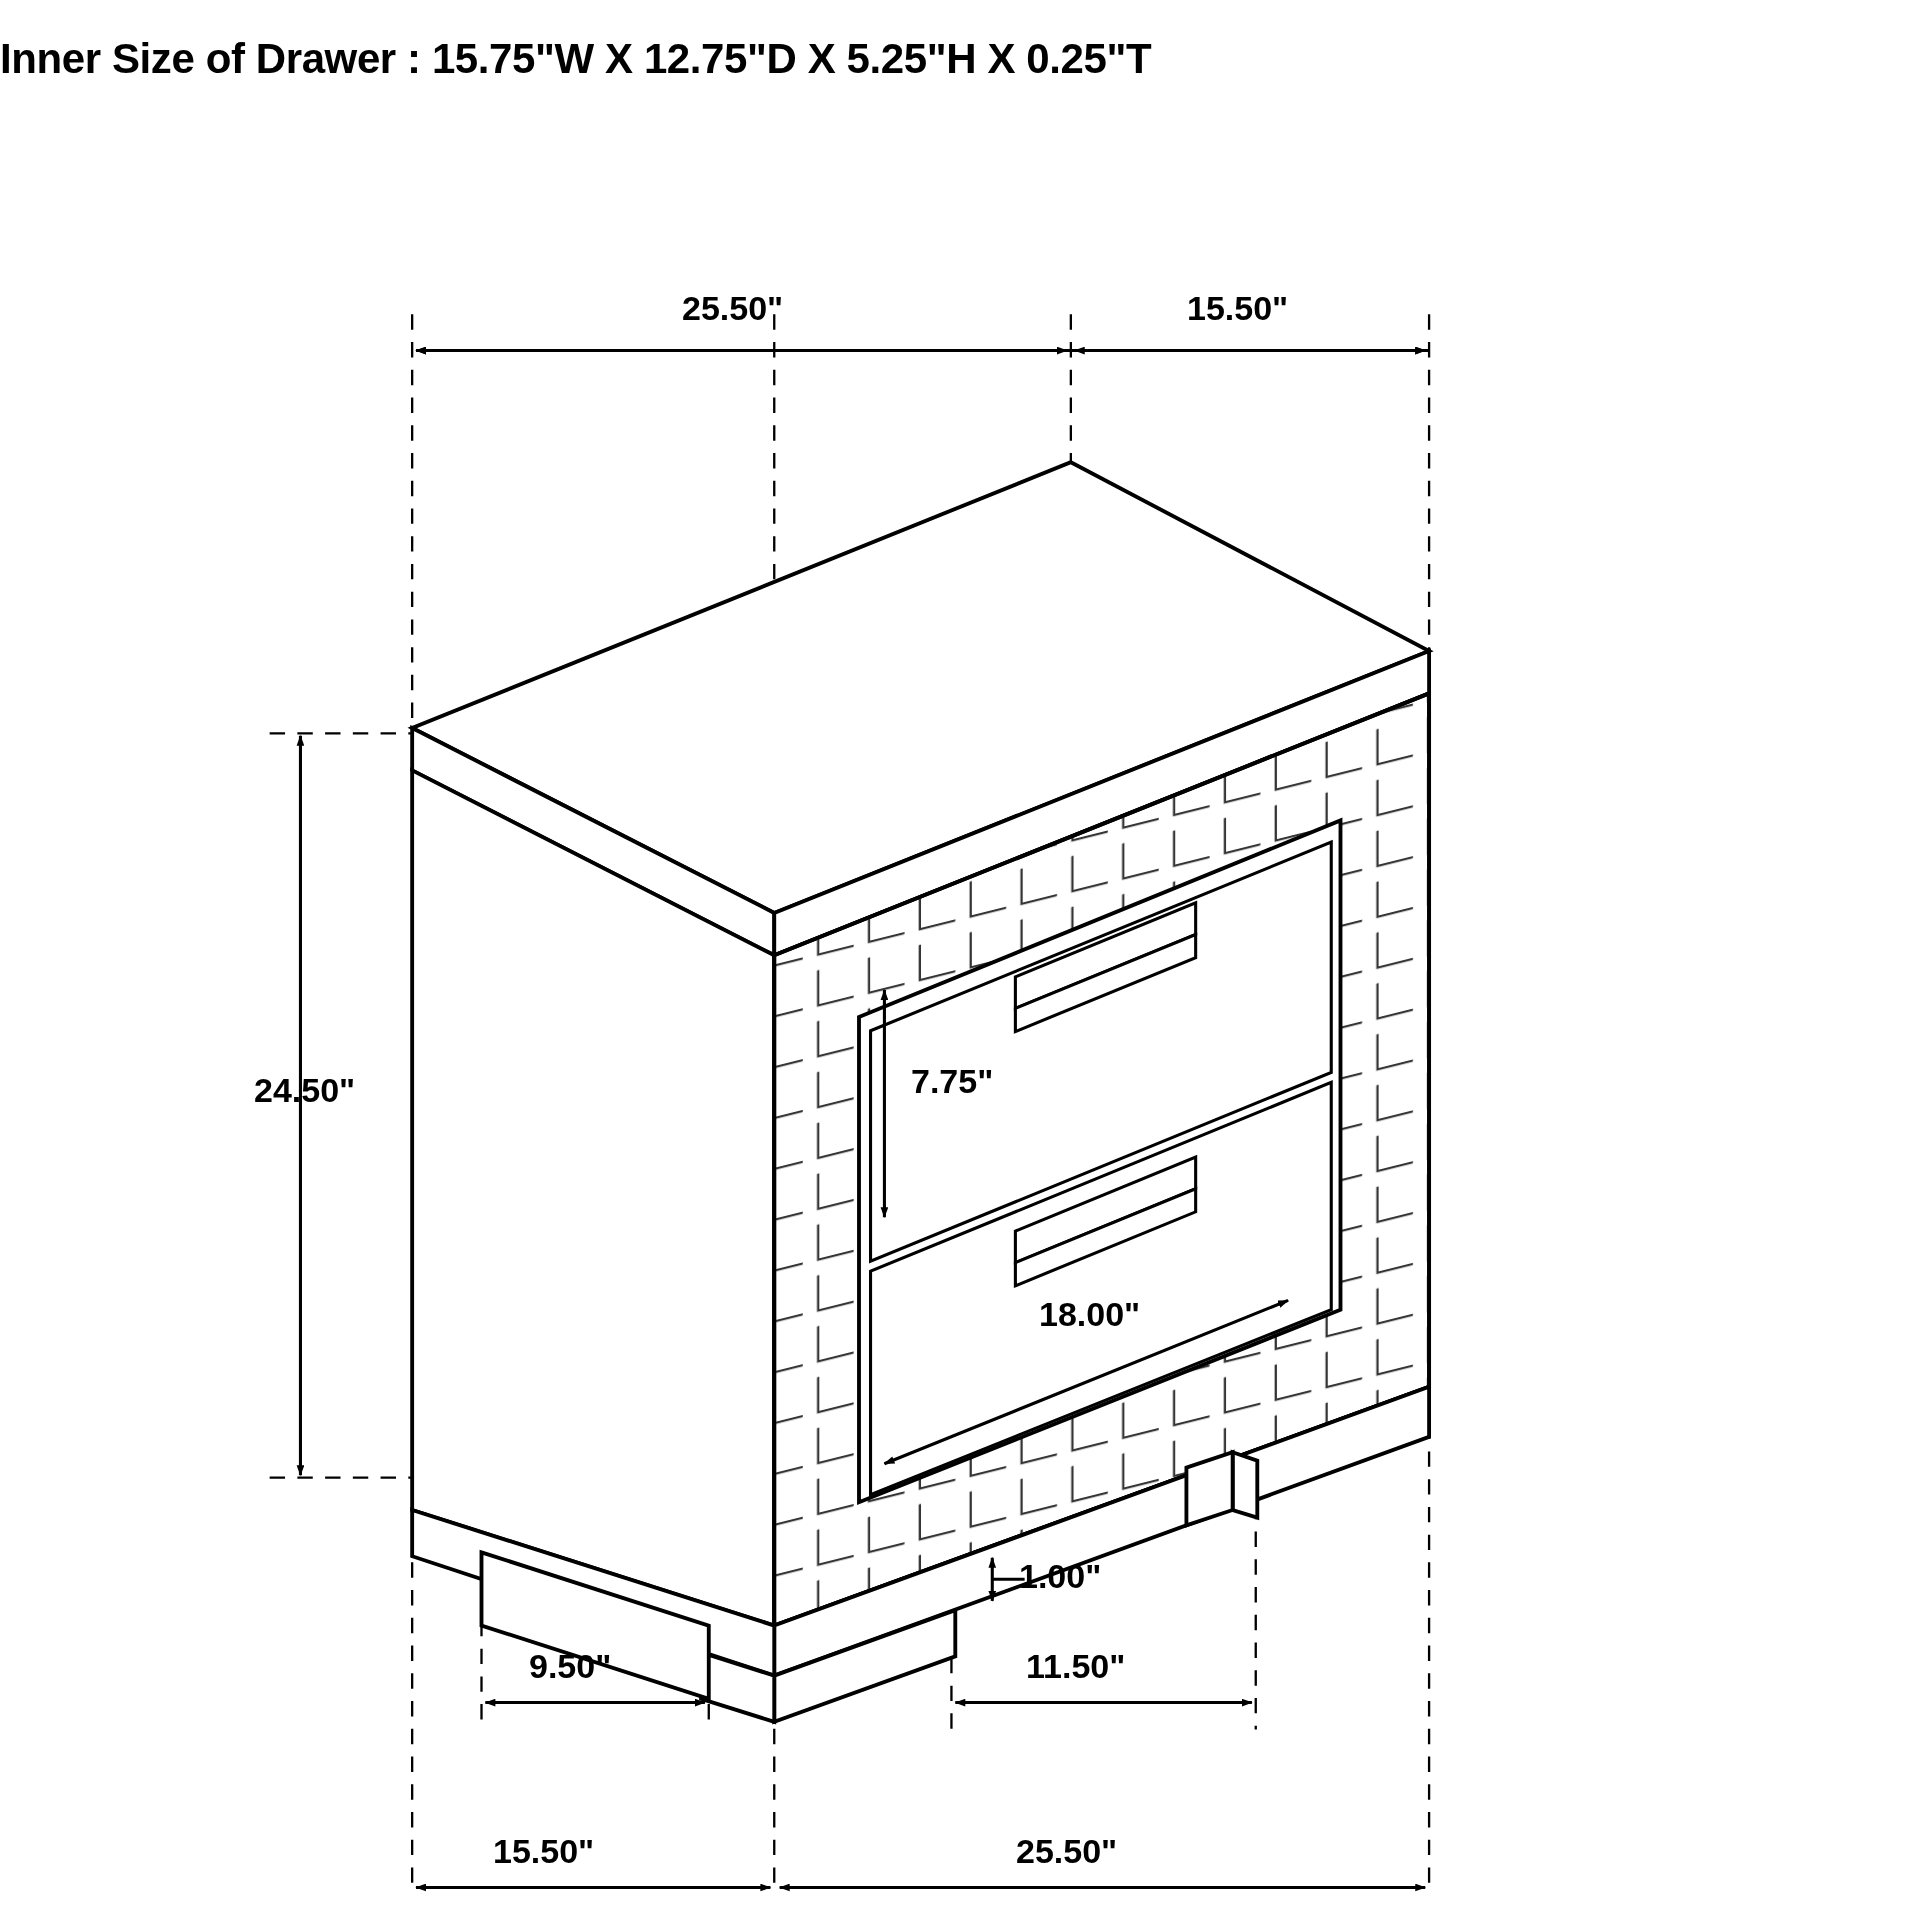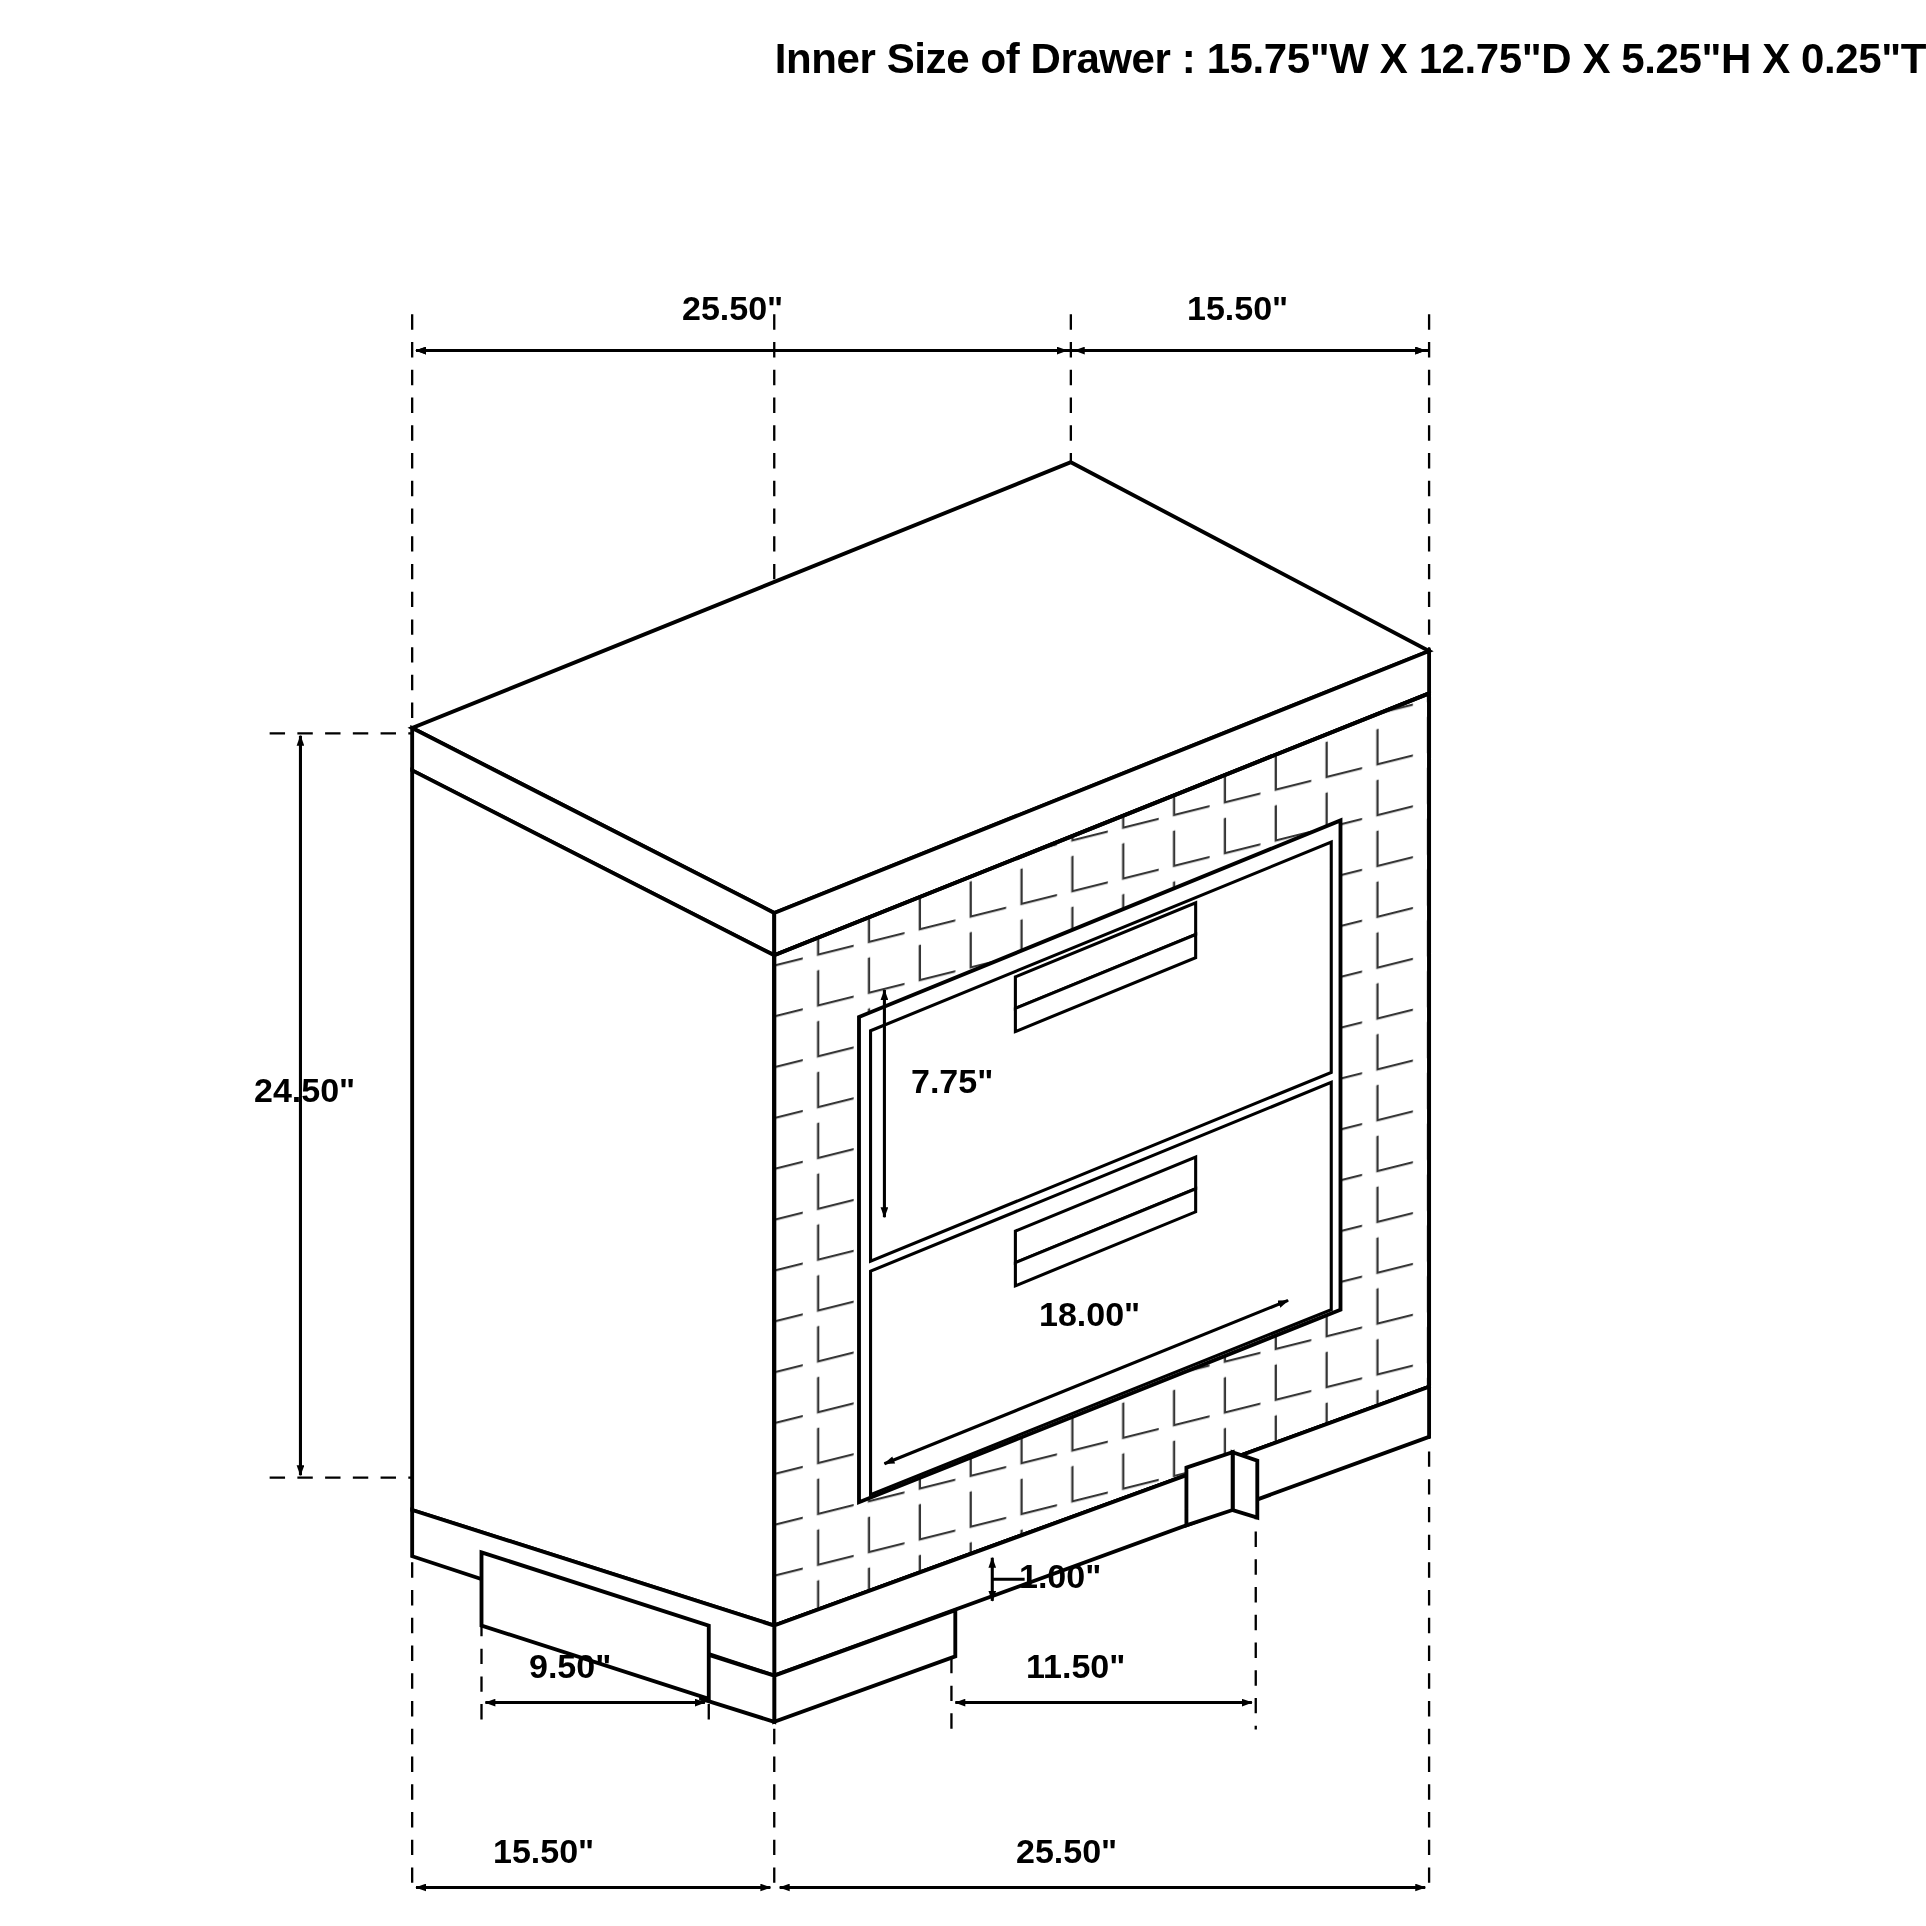--- a/index.html
+++ b/index.html
@@ -17,21 +17,21 @@
     position: relative;
     width: 1926px;
     height: 1926px;
     background: #ffffff;
   }
   #title {
     position: absolute;
     top: 35px;
     left: 0;
     width: 1926px;
-    text-align: right;
+    text-align: left;
     font-size: 42px;
     font-weight: bold;
     color: #000000;
     letter-spacing: -0.4px;
   }
   svg#drawing {
     position: absolute;
     top: 0;
     left: 0;
     width: 1926px;

